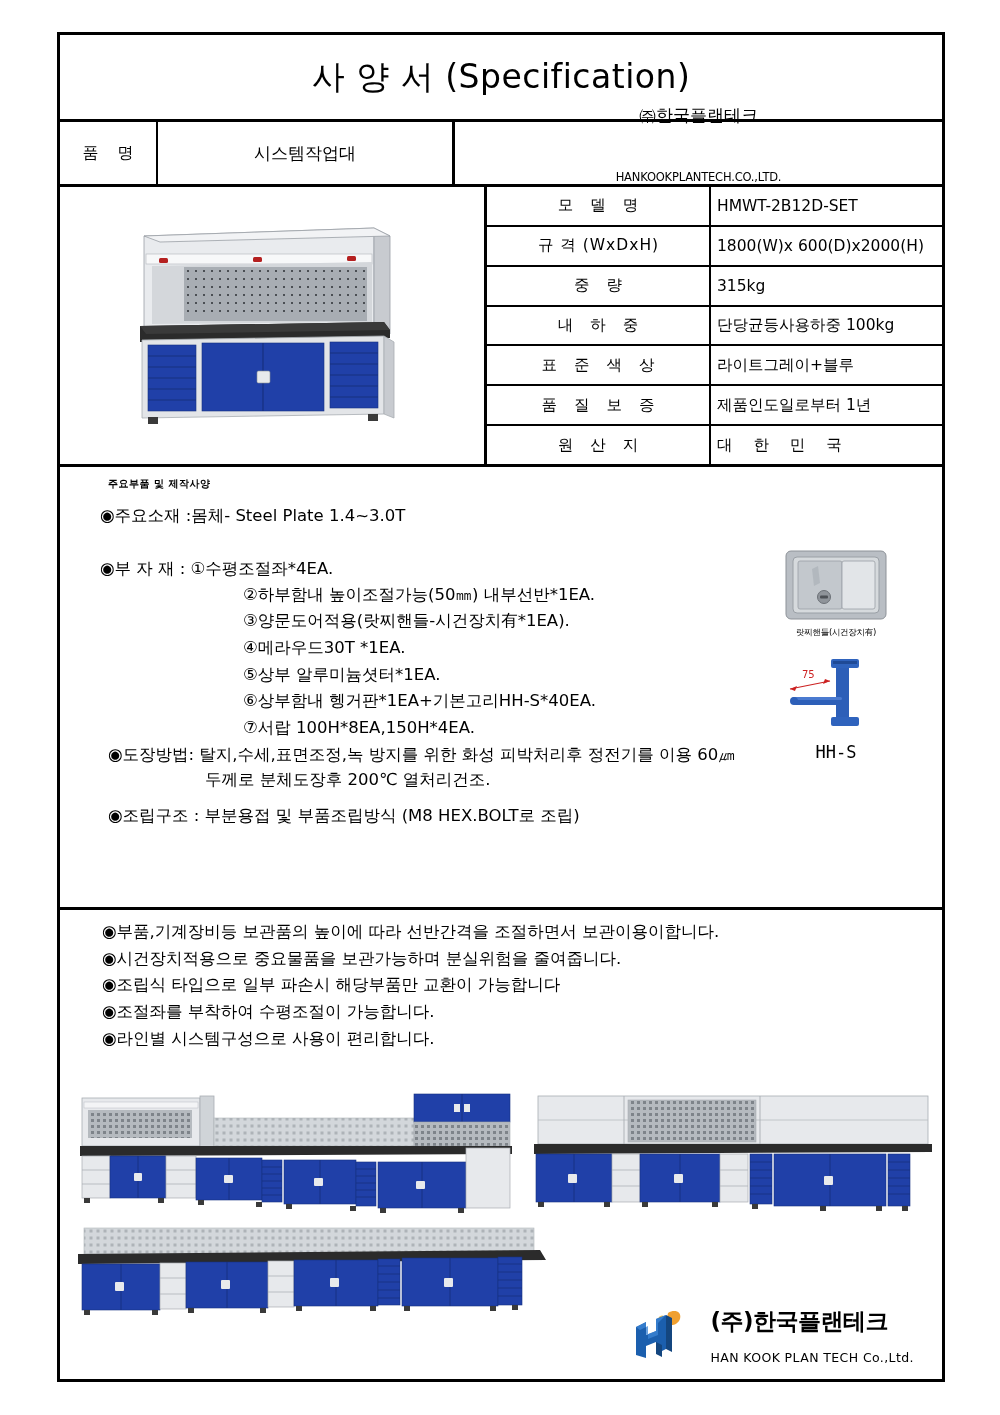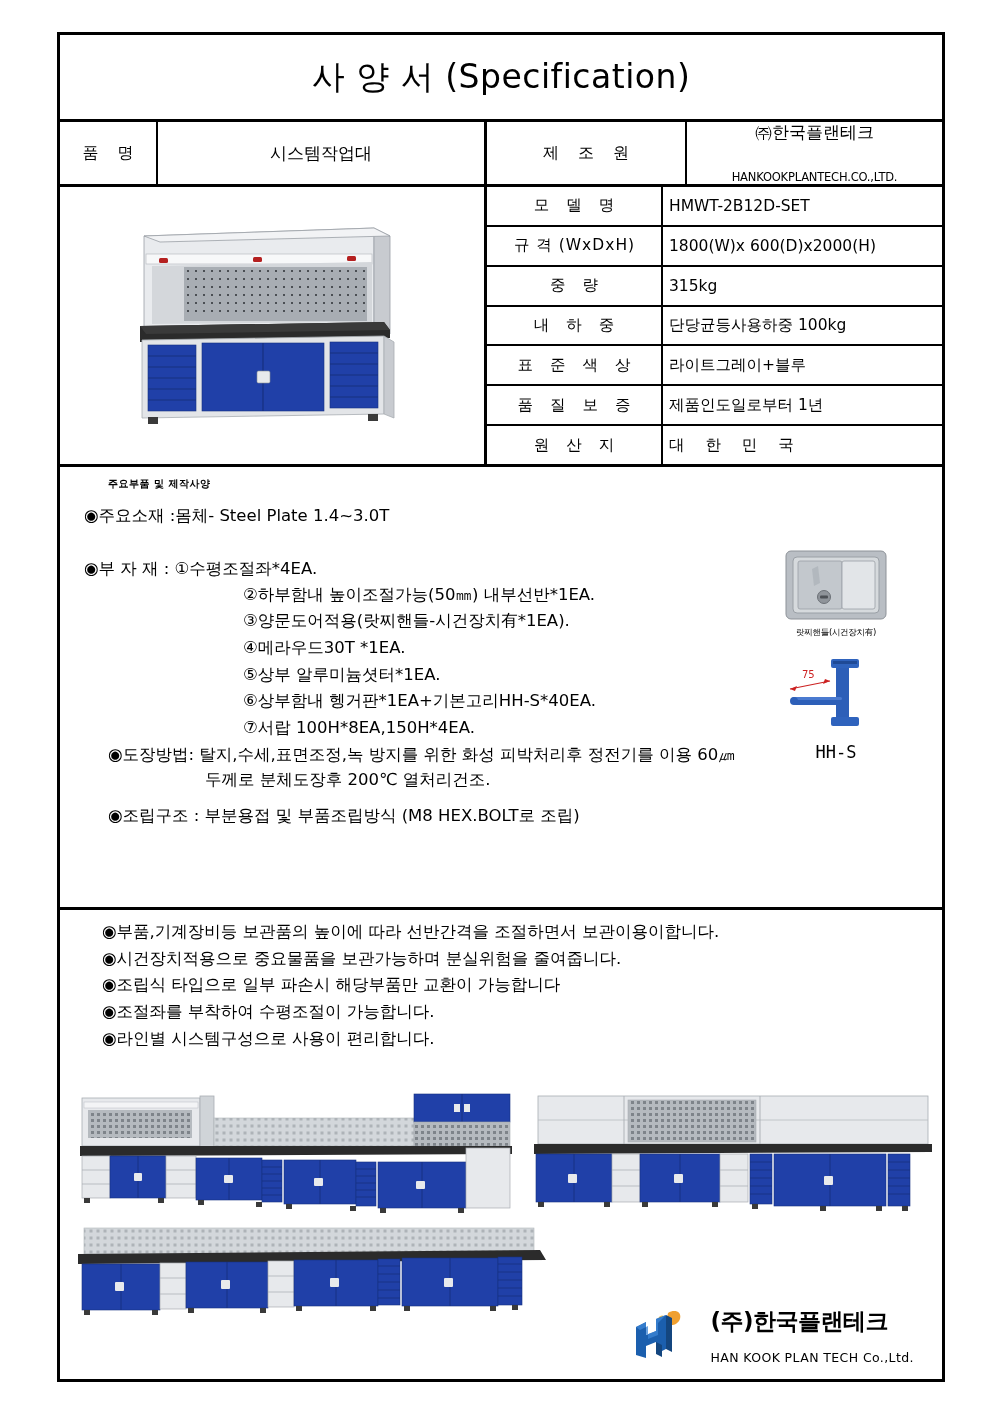--- a/index.html
+++ b/index.html
@@ -53,30 +53,31 @@
     display: flex;
     align-items: center;
     justify-content: center;
     font-size: 16px;
   }
   .c-label {
     letter-spacing: 7px;
     text-indent: 7px;
   }
   .hdr-pname-lbl { width: 98px; border-right: 2px solid #000000; }
-  .hdr-pname-val { width: 329px; border-right: 3px solid #000000; font-size: 17px; }
+  .hdr-pname-val { width: 297px; border-right: 3px solid #000000; font-size: 17px; }
   .hdr-maker-lbl { width: 200px; border-right: 2px solid #000000; }
   .hdr-maker-val {
     flex: 1;
     flex-direction: column;
-    justify-content: space-between;
+    justify-content: flex-end;
     line-height: 1.25;
+    gap: 40px;
   }
   .maker-kr { font-size: 17px; }
-  .maker-en { font-size: 11.5px; letter-spacing: -0.2px; margin-top: 9px; }
+  .maker-en { font-size: 11.5px; letter-spacing: -0.2px; margin-top: 3px; }
 
   
   .mid-row {
     display: flex;
     height: 277px;
     border-bottom: 3px solid #000000;
     flex: none;
   }
   .img-cell {
     width: 427px;
@@ -93,21 +94,21 @@
     flex-direction: column;
   }
   .spec-row {
     flex: 1;
     display: flex;
     border-bottom: 2px solid #000000;
     min-height: 0;
   }
   .spec-row:last-child { border-bottom: none; }
   .spec-lbl {
-    width: 176px;
+    width: 224px;
     box-sizing: border-box;
     border-right: 2px solid #000000;
     display: flex;
     align-items: center;
     justify-content: center;
     font-size: 15.5px;
     letter-spacing: 6px;
     text-indent: 6px;
   }
   .spec-lbl.tight { letter-spacing: 1px; text-indent: 1px; }
@@ -132,21 +133,21 @@
   }
   .sec-head {
     font-size: 10px;
     font-weight: bold;
     padding-left: 48px;
     margin-bottom: 13px;
     letter-spacing: 0.5px;
   }
   .bullet-line {
     font-size: 16.5px;
-    padding-left: 24px;
+    padding-left: 40px;
     line-height: 1.5;
     white-space: nowrap;
   }
   .gap-line { height: 28px; }
   .parts-list {
     padding-left: 183px;
     font-size: 16.5px;
     line-height: 1.62;
     white-space: nowrap;
   }
@@ -229,21 +230,20 @@
 
 <div class="page">
 
   <div class="title-bar">
     <div class="title-text">사 양 서 (Specification)</div>
   </div>
 
   <div class="hdr-row">
     <div class="cell c-label hdr-pname-lbl">품 명</div>
     <div class="cell hdr-pname-val">시스템작업대</div>
-    <div class="cell c-label hdr-maker-lbl">제 조 원</div>
     <div class="cell hdr-maker-val">
       <div class="maker-kr">㈜한국플랜테크</div>
       <div class="maker-en">HANKOOKPLANTECH.CO.,LTD.</div>
     </div>
   </div>
 
   <div class="mid-row">
     <div class="img-cell">
 
       <svg width="300" height="215" viewBox="0 0 300 215">

